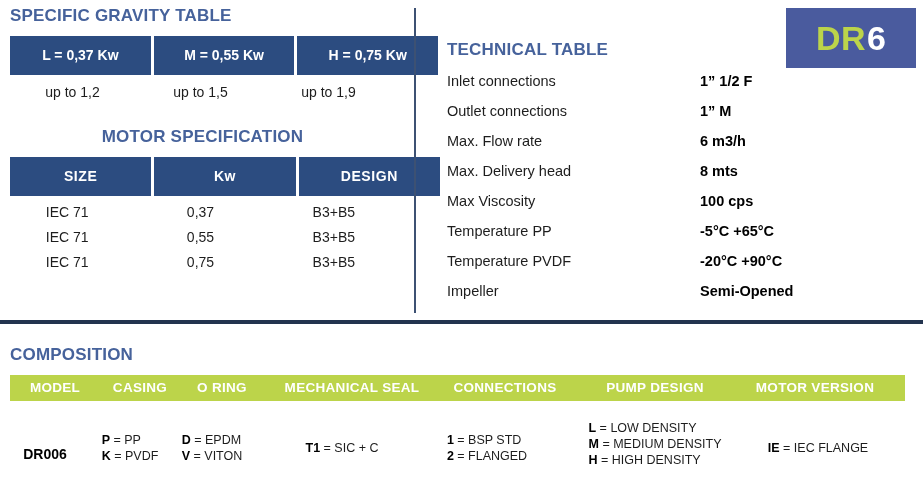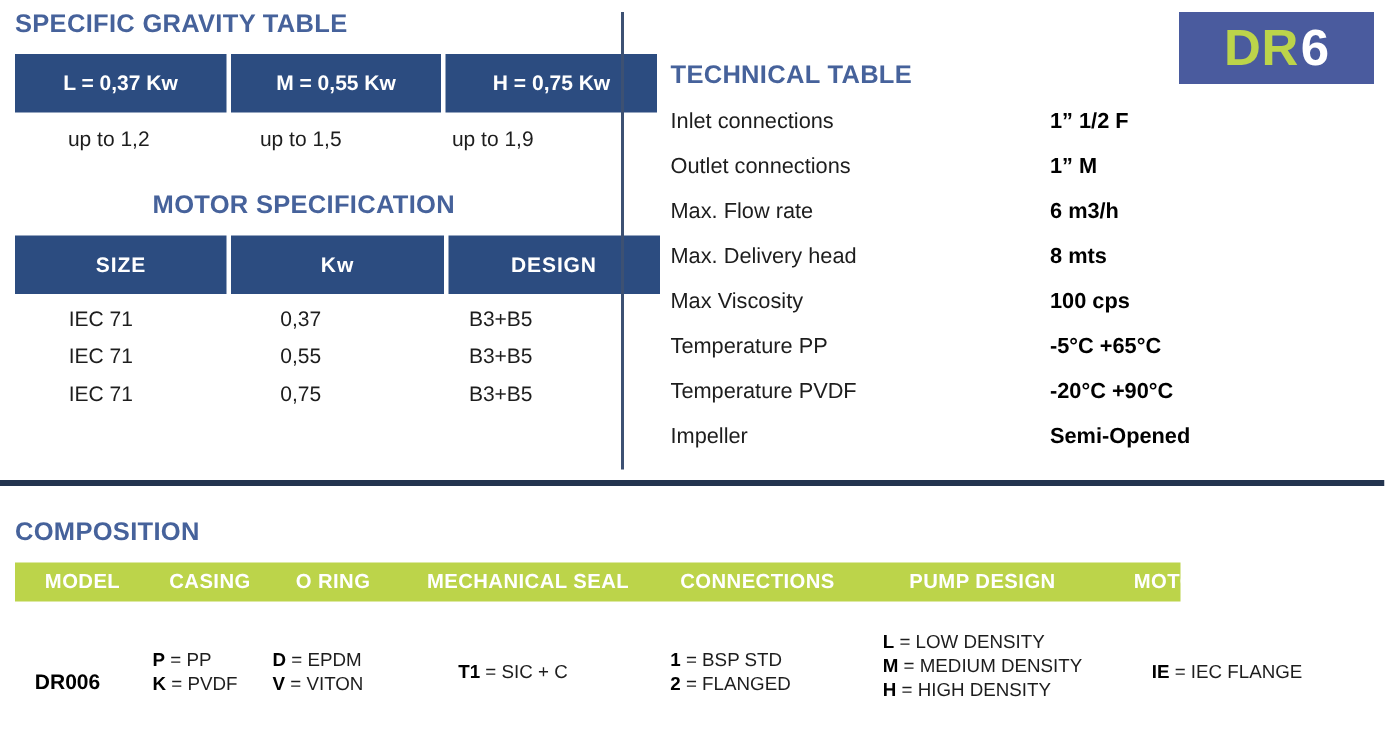--- a/index.html
+++ b/index.html
@@ -104,21 +104,21 @@
     font-size: 14.5px;
     font-weight: bold;
     color: #000000;
     white-space: nowrap;
   }
 
   
   .badge {
     position: absolute;
     left: 786px; top: 8px;
-    width: 130px; height: 48px;
+    width: 130px; height: 60px;
     background: #4A5B9E;
     display: flex;
     align-items: center;
     justify-content: center;
     gap: 1px;
   }
   .badge-dr {
     color: #BCD44A;
     font-size: 34px;
     font-weight: bold;
@@ -131,21 +131,21 @@
     font-weight: bold;
     line-height: 34px;
   }
 
   
   .comp-heading { position: absolute; left: 10px; top: 345px; }
 
   .comp-bar {
     position: absolute;
     left: 10px; top: 375px;
-    width: 777px; height: 26px;
+    width: 895px; height: 26px;
     background: #BCD44A;
   }
   .comp-bar span {
     position: absolute;
     top: 0;
     height: 26px;
     line-height: 26px;
     color: #ffffff;
     font-size: 13.5px;
     font-weight: bold;

